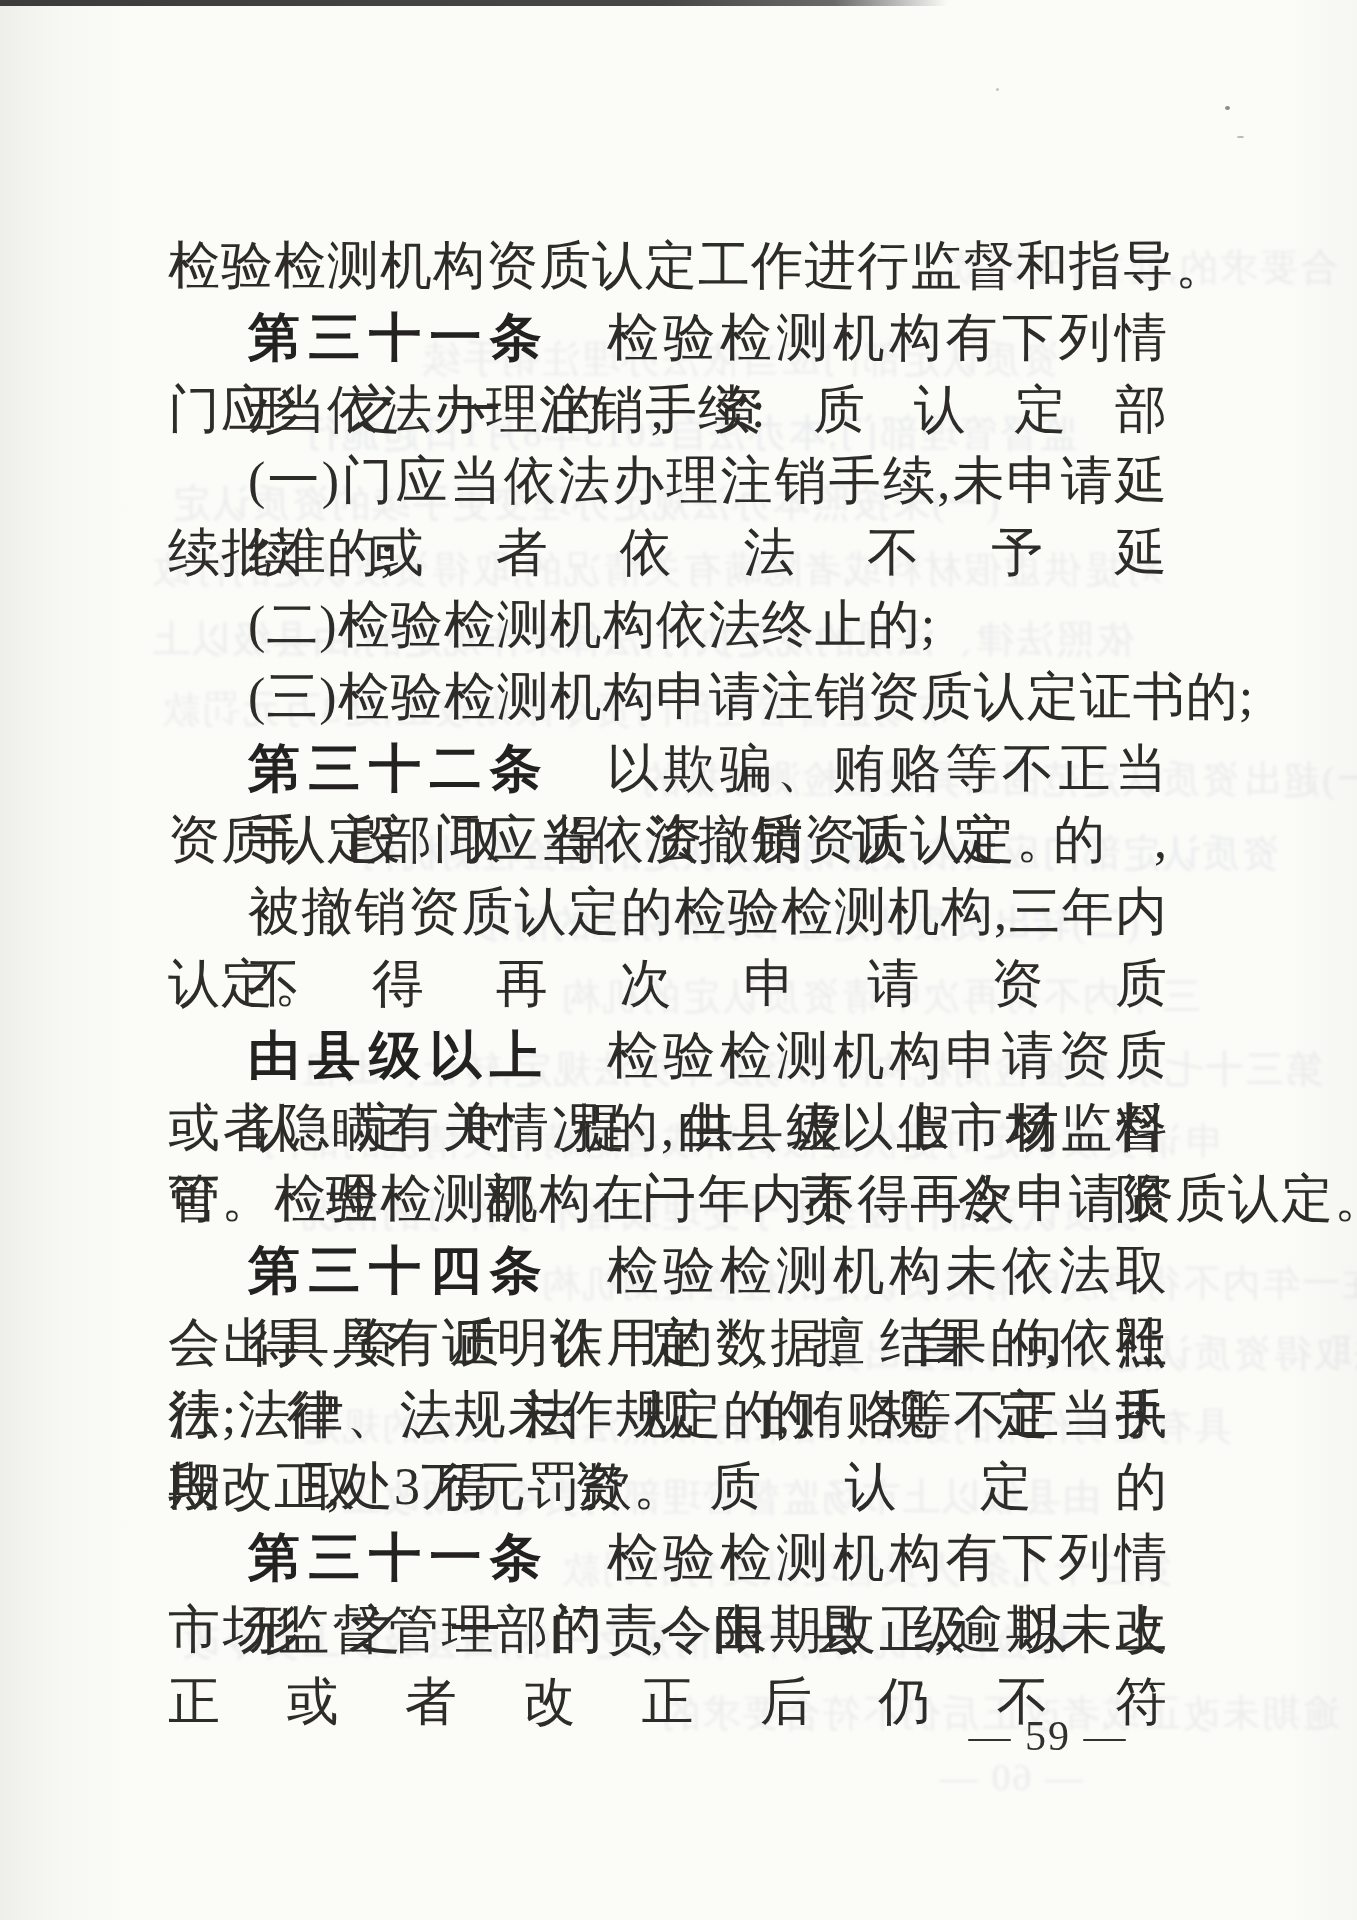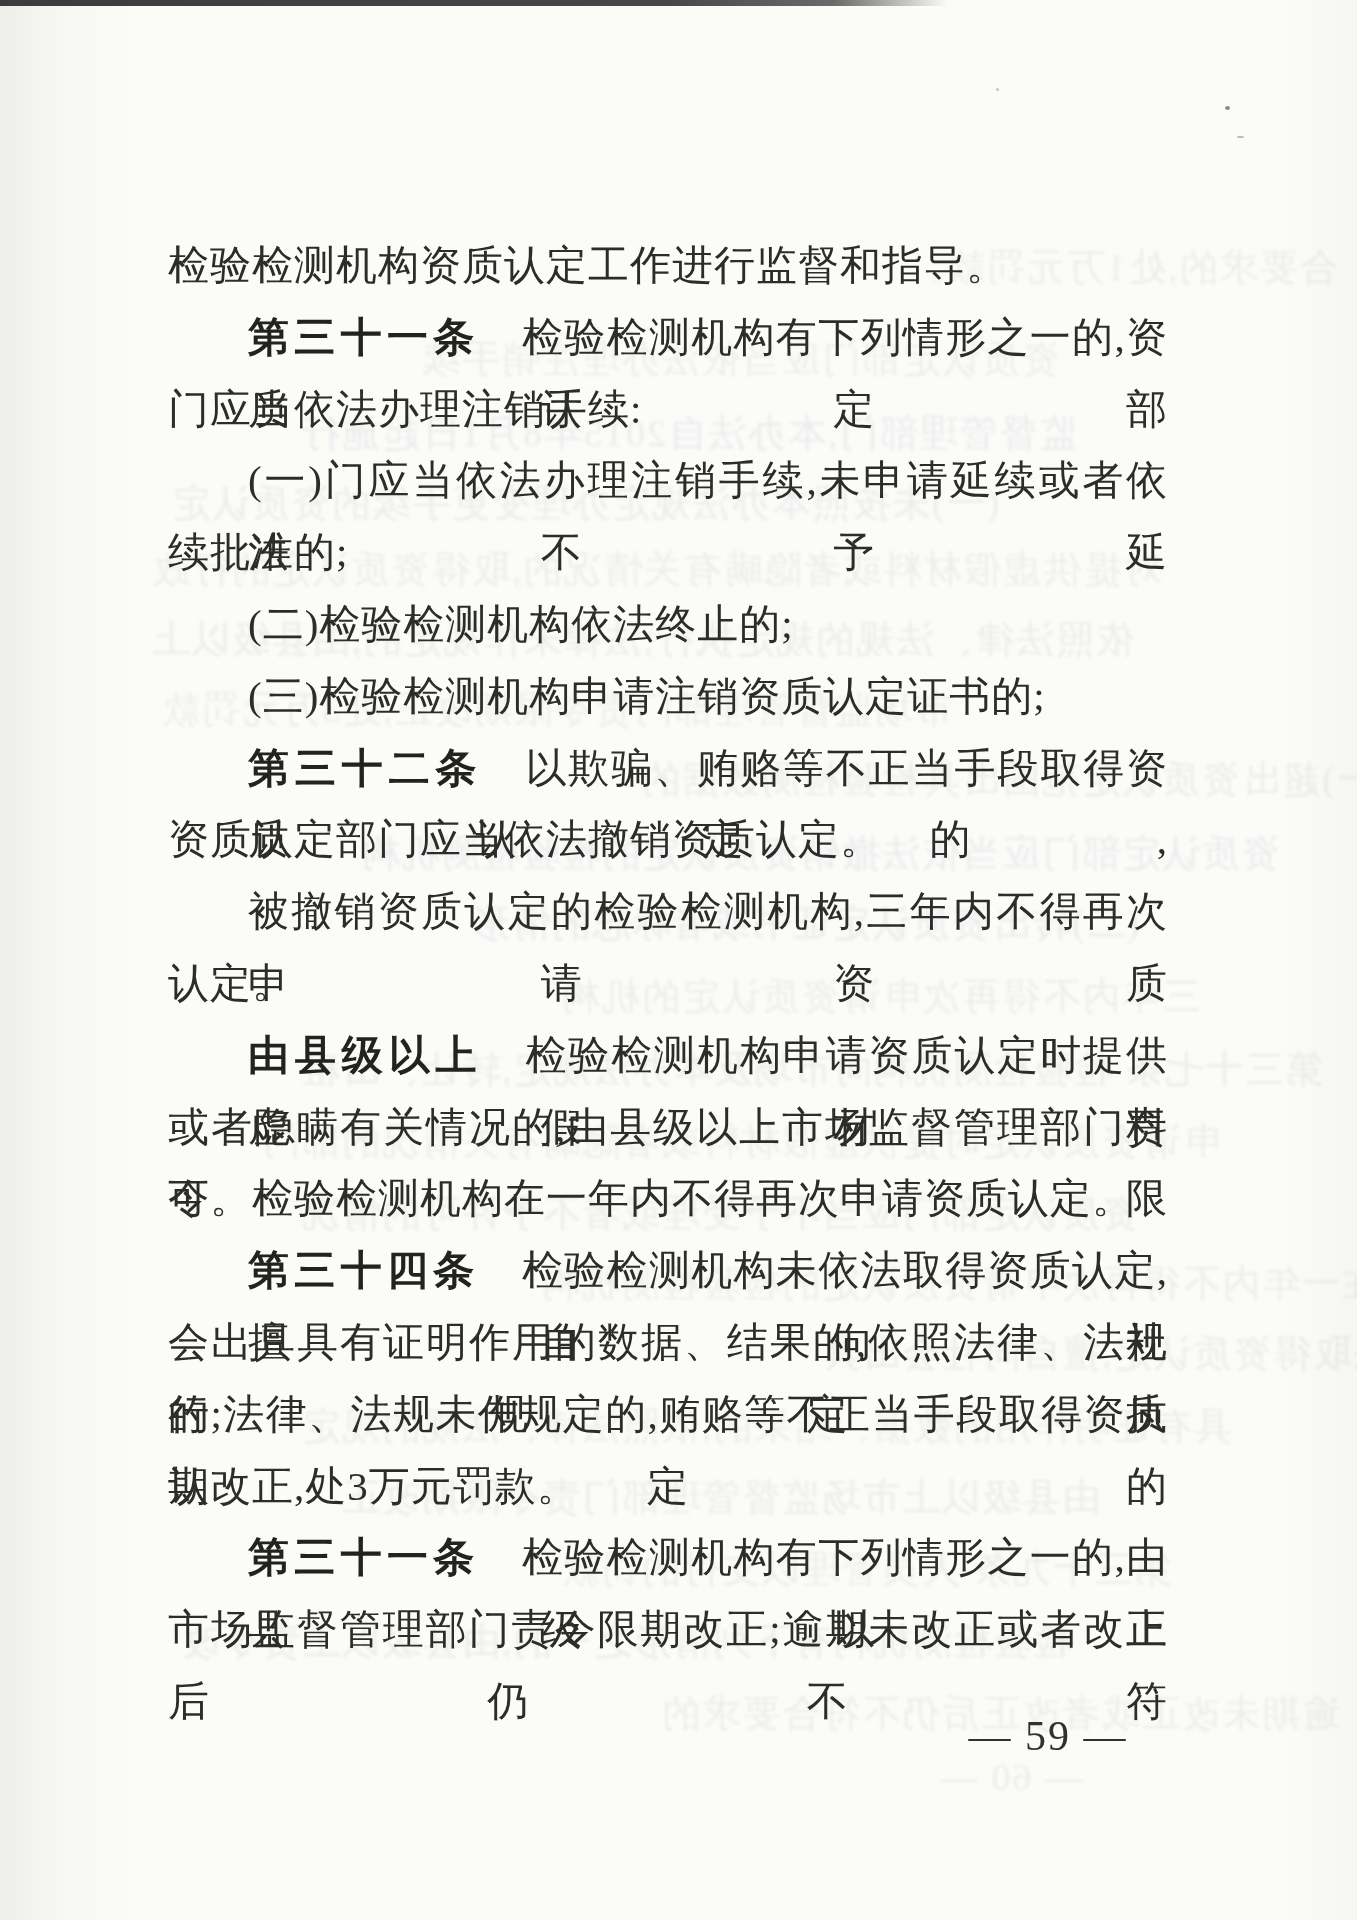--- a/index.html
+++ b/index.html
@@ -57,21 +57,21 @@
   
   .text-block {
     position: absolute;
     left: 168px;
     top: 230px;
     width: 1000px;
   }
   .line {
     height: 71.8px;
     line-height: 71.8px;
-    font-size: 41px;
+    font-size: 52px;
     letter-spacing: 1px;
     color: #2e2c29;
     text-align: justify;
     text-justify: inter-character;
     white-space: nowrap;
     text-rendering: optimizeLegibility;
   }
   .line.fill {
     white-space: normal;
     text-align-last: justify;

